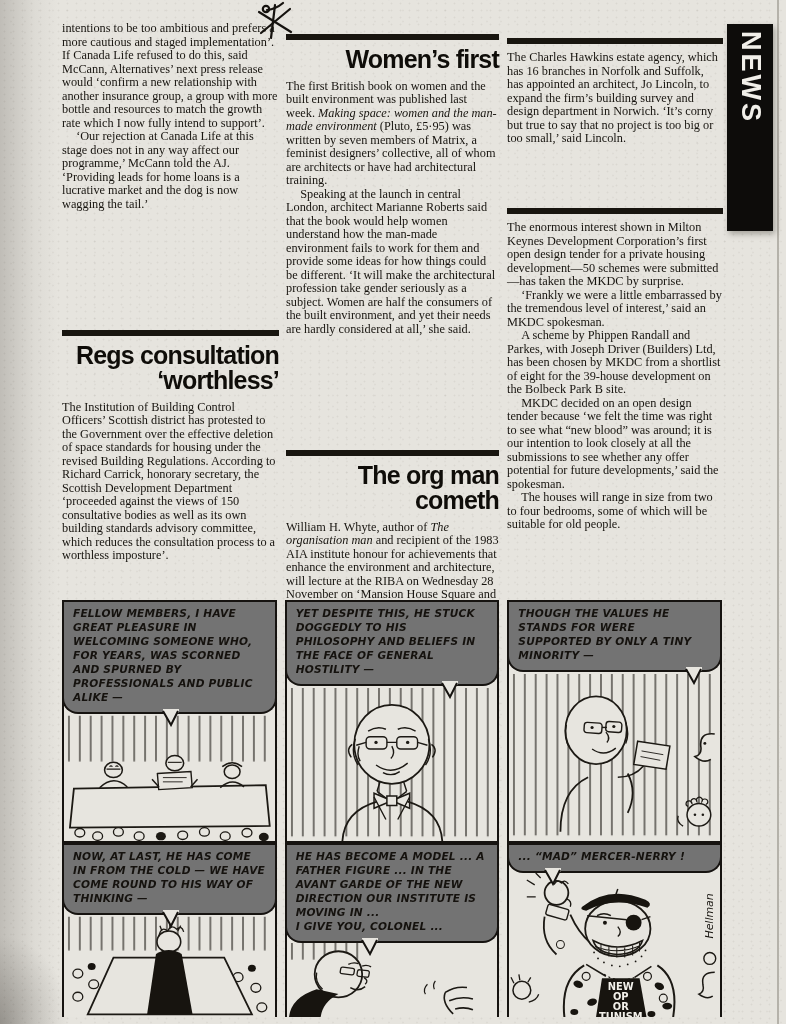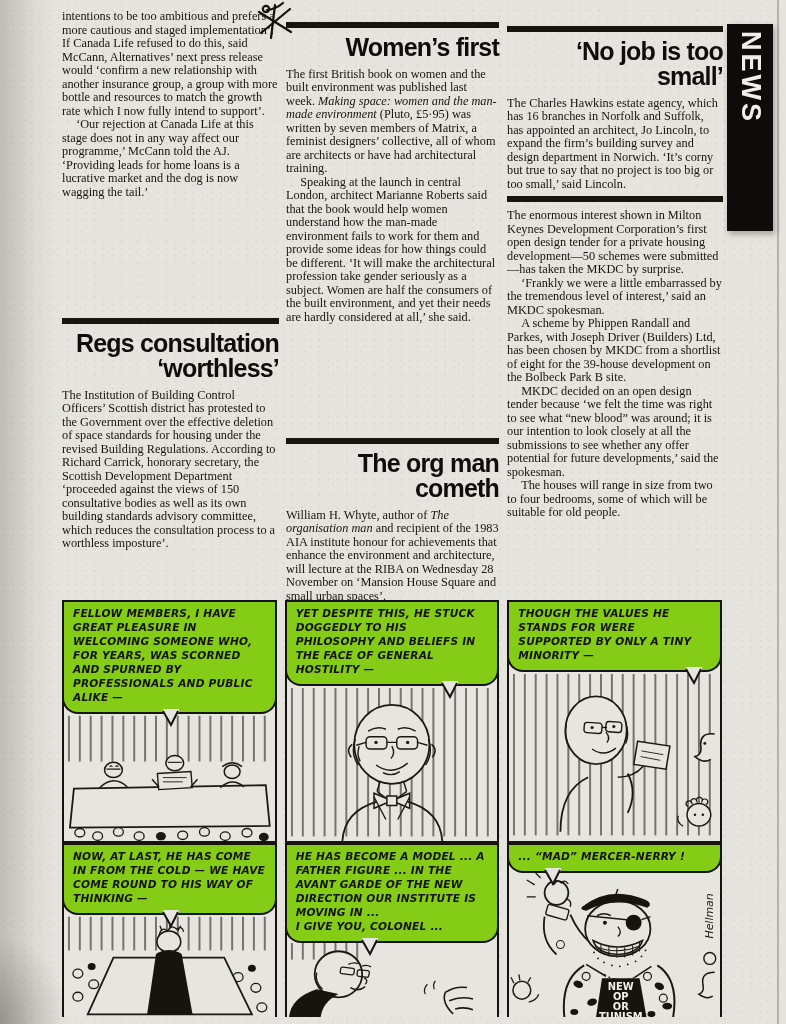--- a/index.html
+++ b/index.html
@@ -10,21 +10,21 @@
       radial-gradient(circle, rgba(110,104,92,.07) 0 .8px, transparent 1.2px);
     background-size:9px 7px,14px 11px;
     background-position:0 0,4px 5px;
     font-family:"Liberation Serif",serif;color:#17140f;}
   .scan-left{position:absolute;left:0;top:0;bottom:0;width:58px;
     background:linear-gradient(90deg,rgba(55,50,44,.22),rgba(55,50,44,.05) 60%,transparent);pointer-events:none;}
   .page-edge{position:absolute;right:7px;top:0;height:100%;width:2px;background:#b5b2aa;}
   .corner-smudge{position:absolute;left:0;bottom:0;width:70px;height:90px;
     background:radial-gradient(ellipse at 0% 100%,rgba(50,46,40,.30),transparent 70%);pointer-events:none;}
 
-  .article{position:absolute;}
+  .article{position:absolute;margin-top:12px;}
   .rule{height:6px;background:#18150f;margin:0 0 7px;}
   .headline{margin:0 0 8px;font-family:"Liberation Sans",sans-serif;font-weight:700;
     font-size:25px;line-height:.99;letter-spacing:-.8px;color:#0f0d09;text-align:right;}
   .bodytext p{margin:0;font-size:12.3px;line-height:13.5px;text-indent:1.15em;text-align:left;}
   .bodytext p:first-child{text-indent:0;}
   .bodytext .it{font-style:italic;}
 
   #canada{left:62px;top:10px;width:217px;}
   #regs{left:62px;top:318px;width:217px;}
   #womens{left:286px;top:22px;width:213px;}
@@ -41,21 +41,21 @@
   #asterisk{position:absolute;left:250px;top:0;width:50px;height:46px;}
 
   #comic{position:absolute;left:62px;top:600px;width:660px;}
   .crow{display:flex;gap:8px;}
   .crow1 .panel{height:243px;}
   .crow2{justify-content:center;}
   .crow2 .panel{height:174px;border-bottom:none;}
   .panel{flex:1 1 0;display:flex;flex-direction:column;border:2px solid #161310;
     background:#e7e5df;box-sizing:border-box;overflow:hidden;}
   .bubble{position:relative;z-index:2;margin:0 -2px;padding:5px 9px 7px;
-    background:#84cc16;border:2px solid #161310;border-top:none;border-radius:0 0 16px 16px;}
+    background:#737373;border:2px solid #161310;border-top:none;border-radius:0 0 16px 16px;}
   .bubble-text{font-family:"DejaVu Sans",sans-serif;font-style:italic;font-weight:700;
     font-size:10.6px;line-height:1.32;letter-spacing:.2px;color:#15120e;white-space:pre-line;}
   .tail{position:absolute;top:100%;margin-top:-3px;z-index:3;}
   .t-center{left:45%;} .t-right{left:72%;} .t-farright{left:82%;} .t-midleft{left:34%;} .t-left{left:15%;}
   .artbox{flex:1;min-height:0;position:relative;}
   .art{position:absolute;inset:0;width:100%;height:100%;}
   .art *{vector-effect:non-scaling-stroke;}
 </style>
 </head>
 <body>
@@ -104,21 +104,20 @@
   <div class="article" id="orgman">
     <div class="rule"></div>
     <h2 class="headline">The org man cometh</h2>
     <div class="bodytext">
       <p><span>William H. Whyte, author of </span><span class="it">The organisation man</span><span> and recipient of the 1983 AIA institute honour for achievements that enhance the environment and architecture, will lecture at the RIBA on Wednesday 28 November on ‘Mansion House Square and small urban spaces’.</span></p>
     </div>
   </div>
 
   <div class="article" id="nojob">
     <div class="rule"></div>
-    <h2 class="headline">‘No job is too small’</h2>
     <div class="bodytext">
       <p>The Charles Hawkins estate agency, which has 16 branches in Norfolk and Suffolk, has appointed an architect, Jo Lincoln, to expand the firm’s building survey and design department in Norwich. ‘It’s corny but true to say that no project is too big or too small,’ said Lincoln.</p>
     </div>
   </div>
 
   <div class="article" id="milton">
     <div class="rule"></div>
     <div class="bodytext">
       <p>The enormous interest shown in Milton Keynes Development Corporation’s first open design tender for a private housing development—50 schemes were submitted—has taken the MKDC by surprise.</p>
       <p>‘Frankly we were a little embarrassed by the tremendous level of interest,’ said an MKDC spokesman.</p>

